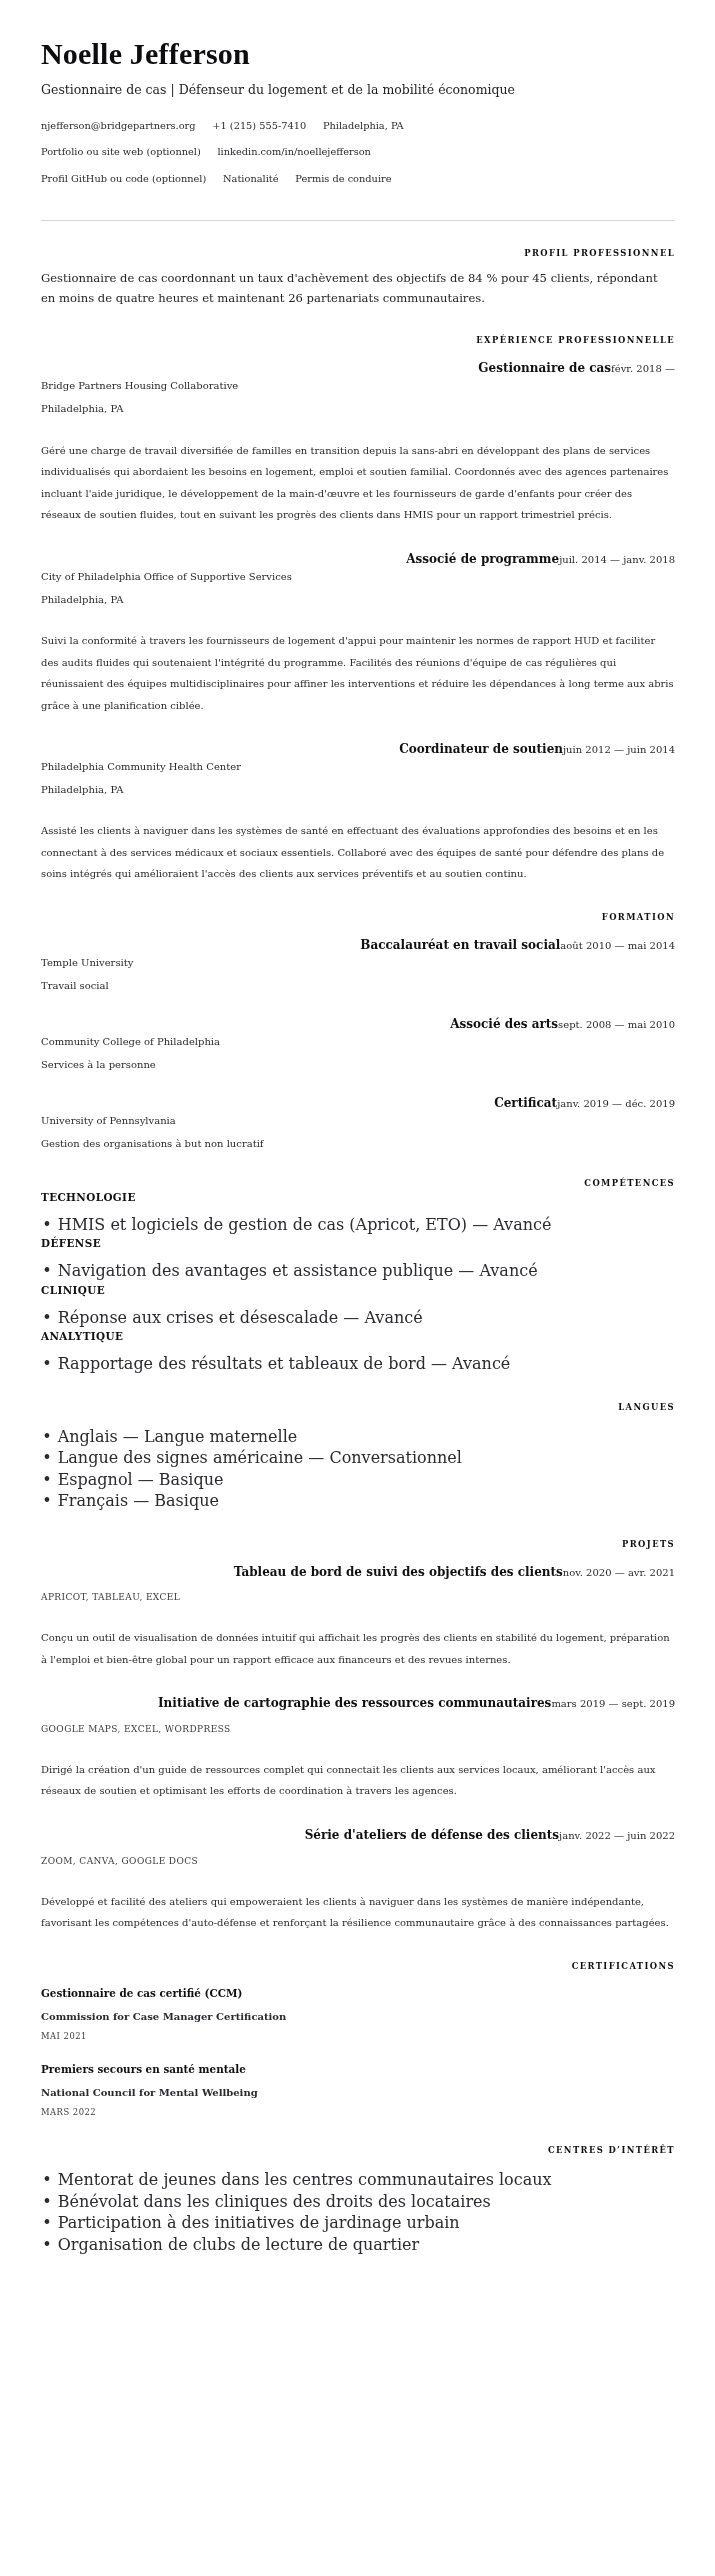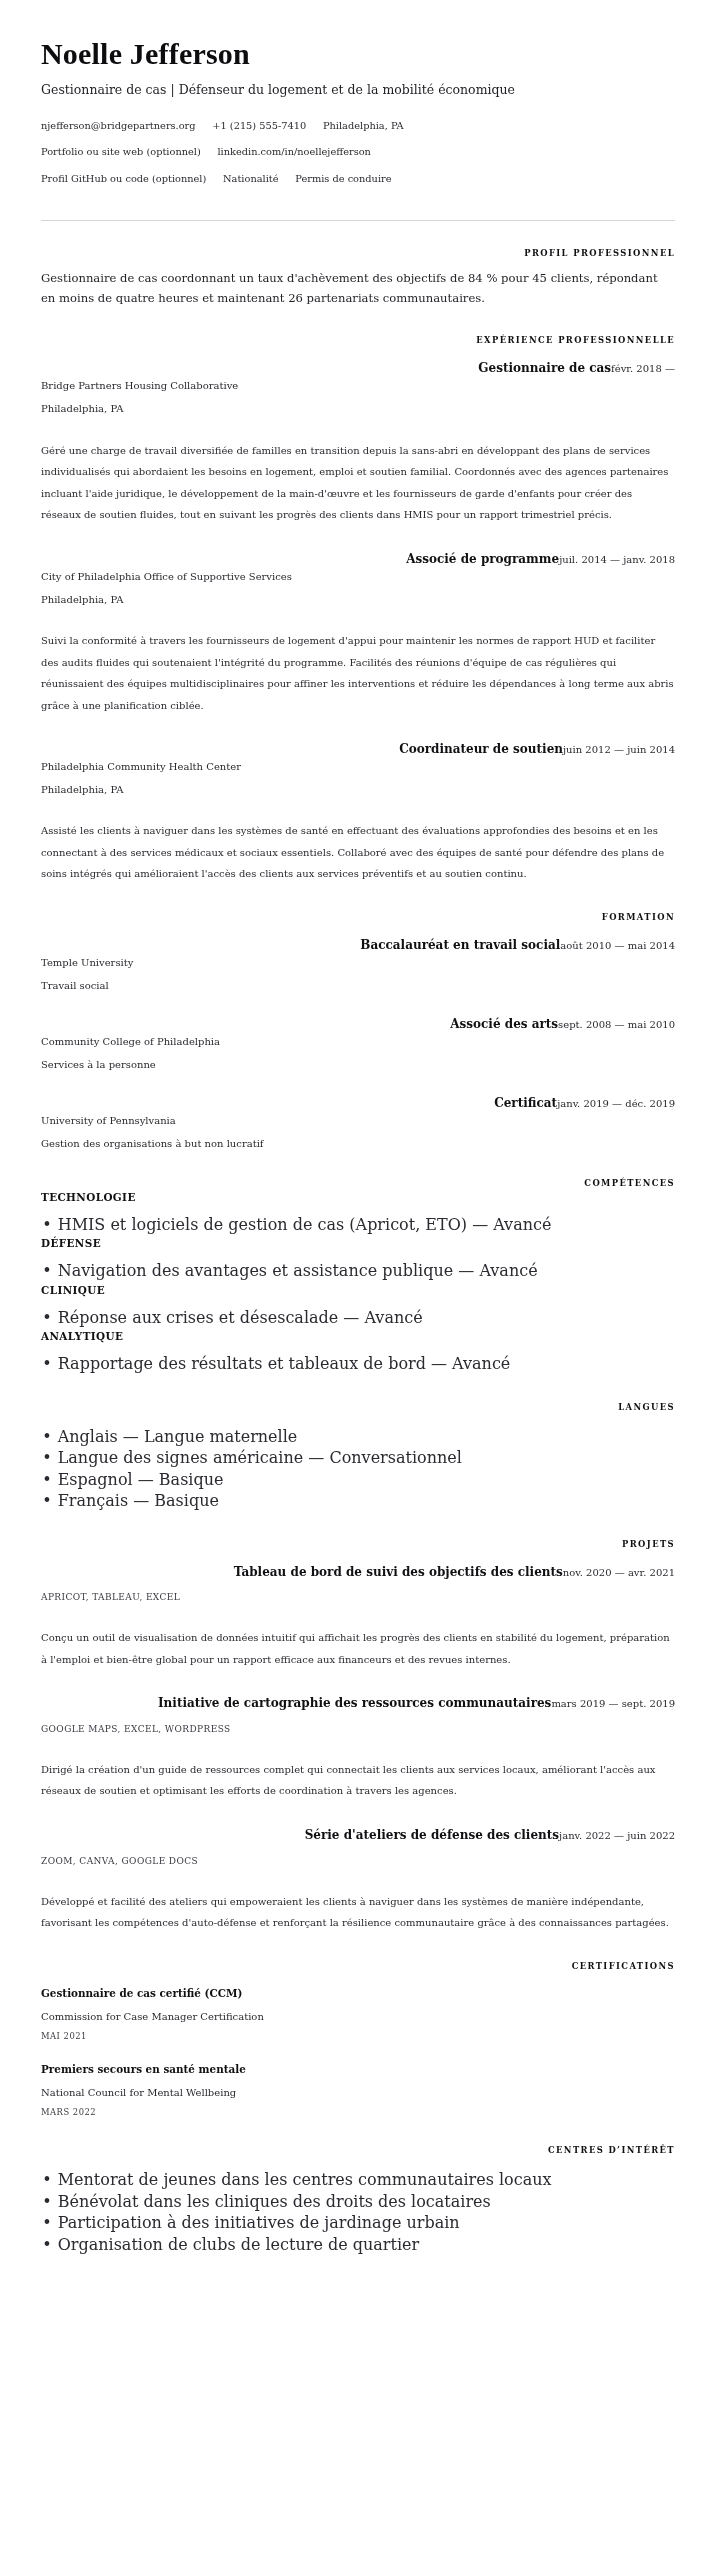--- a/index.html
+++ b/index.html
@@ -38,21 +38,21 @@
   .bullets li { font-size: 16px; color: #2a2a30; line-height: 21.5px; position: relative; padding-left: 16.7px; }
   .bullets li::before { content: "•"; position: absolute; left: 1.2px; top: 0; color: #2a2a30; }
   .lang-list { margin-top: 13px; }
   .lang-list li { line-height: 21.5px; }
 
   .tech { font-size: 9px; color: #3a3a42; letter-spacing: 0.4px; text-transform: uppercase; margin-top: 10.7px; line-height: 13px; }
 
   .cert { margin-top: 14.3px; }
   .cert + .cert { margin-top: 20px; }
   .cert-name { font-size: 10.4px; font-weight: bold; color: #111114; line-height: 15.5px; }
-  .cert-org { font-size: 10px; color: #2a2a30; line-height: 15.5px; margin-top: 7.2px; }
+  .cert-org { font-size: 10px; color: #2a2a30; line-height: 15.5px; margin-top: 7.2px; font-weight: bold; }
   .cert-date { font-size: 8.4px; color: #3a3a42; letter-spacing: 0.5px; text-transform: uppercase; margin-top: 6px; line-height: 12px; }
 </style>
 </head>
 <body>
 
 <div class="page">
 
   <header>
     <h1 class="name">Noelle Jefferson</h1>
     <div class="headline">Gestionnaire de cas | Défenseur du logement et de la mobilité économique</div>

